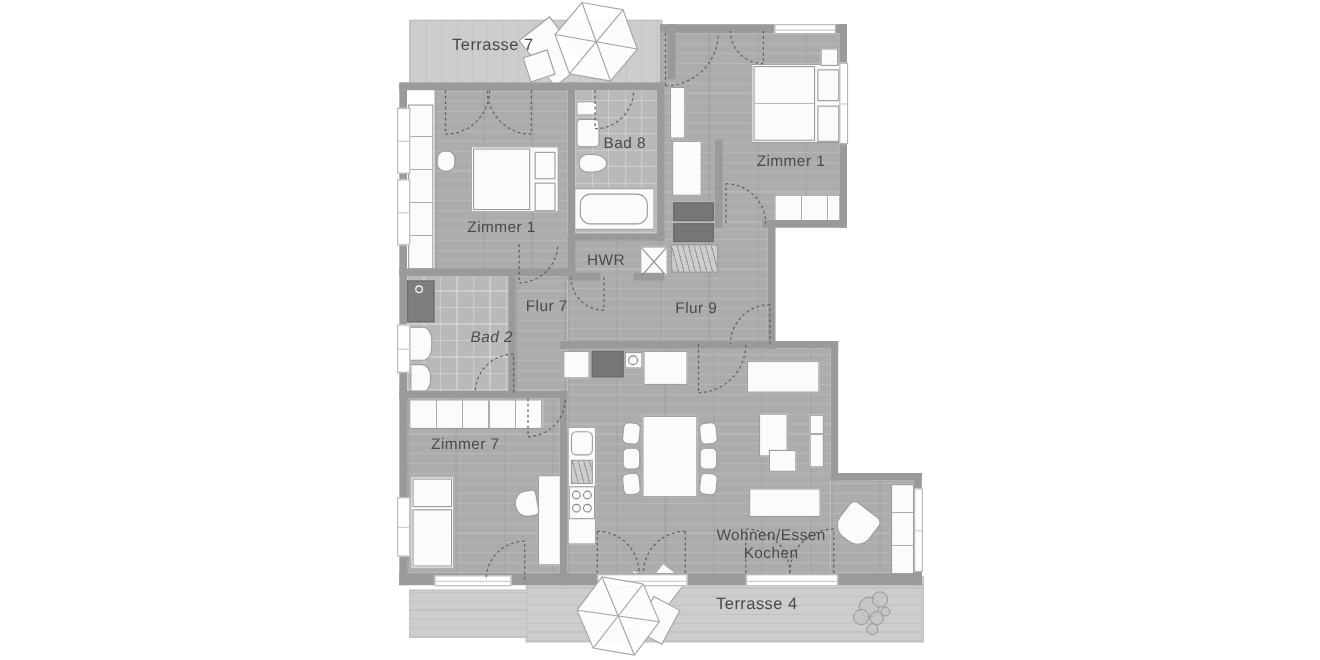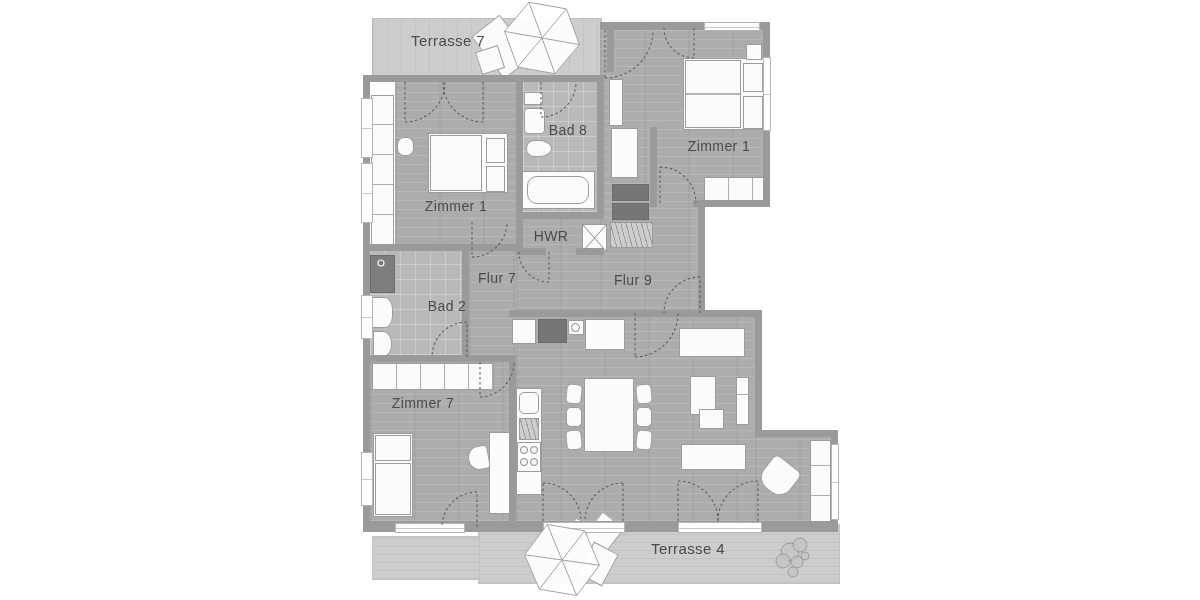--- a/index.html
+++ b/index.html
@@ -237,17 +237,21 @@
     </g>
   </svg>
 
   <div class="lbl big" style="left:448px;top:41px;">Terrasse 7</div>
   <div class="lbl" style="left:568px;top:130px;">Bad 8</div>
   <div class="lbl" style="left:719px;top:146px;">Zimmer 1</div>
   <div class="lbl" style="left:456px;top:206px;">Zimmer 1</div>
   <div class="lbl" style="left:551px;top:236px;">HWR</div>
   <div class="lbl" style="left:497px;top:278px;">Flur 7</div>
   <div class="lbl" style="left:633px;top:280px;">Flur 9</div>
-  <div class="lbl" style="left:447px;top:306px;">Bad 2</div>
+  <div class="lbl" style="left:447px;top:306px;font-style:italic;">Bad 2</div>
   <div class="lbl" style="left:423px;top:403px;">Zimmer 7</div>
+  <div class="lbl" style="left:701px;top:494px;text-align:center;">
+    <div>Wohnen/Essen</div>
+    <div>Kochen</div>
+  </div>
   <div class="lbl big" style="left:688px;top:549px;">Terrasse 4</div>
 
 </div>
 
 </body></html>

